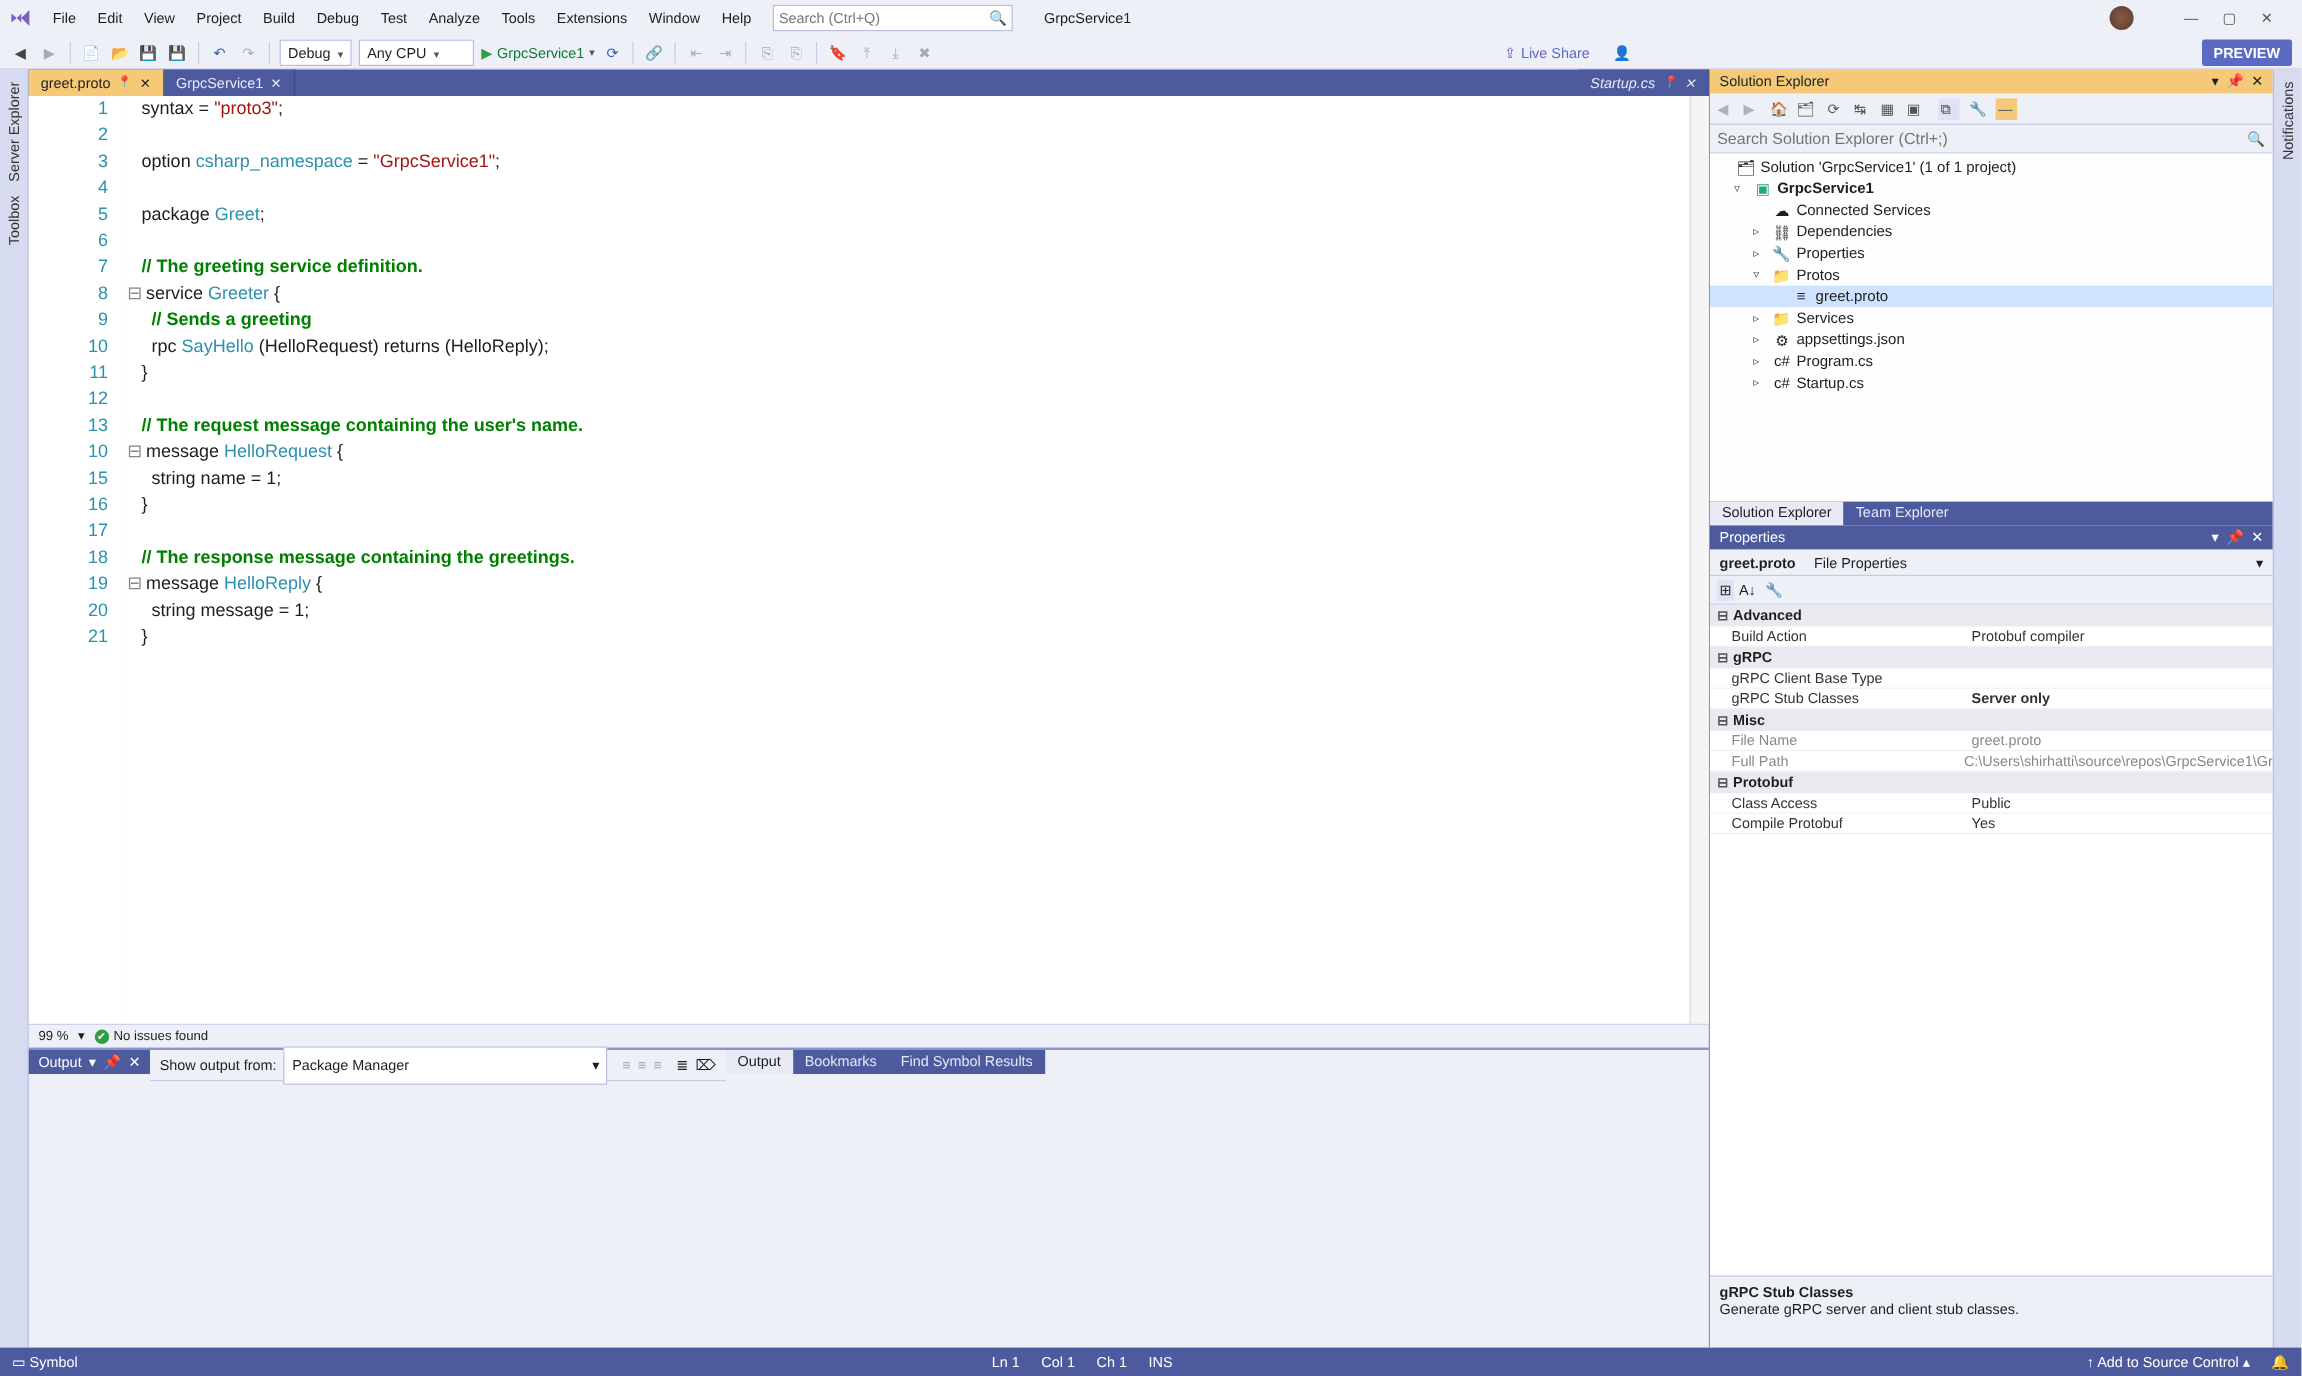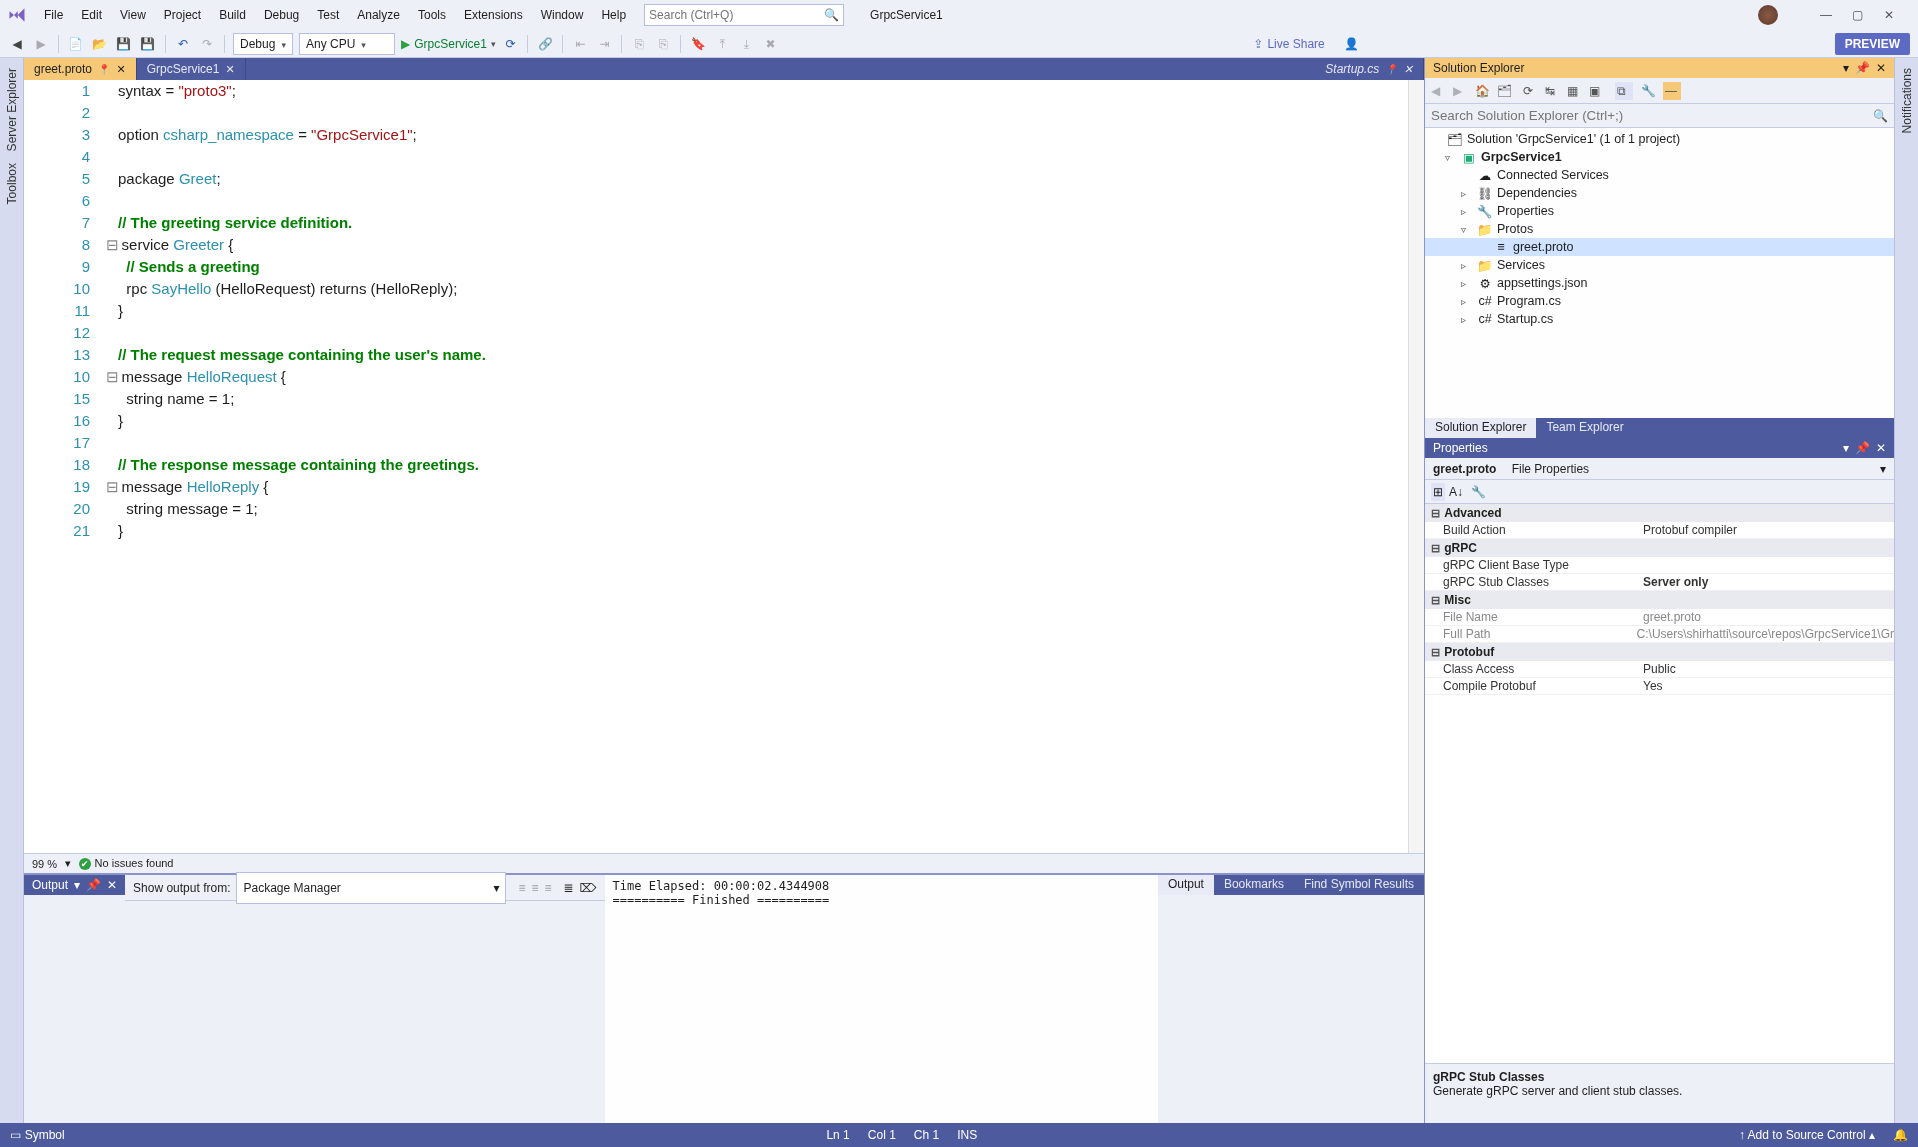--- a/index.html
+++ b/index.html
@@ -252,22 +252,20 @@
             <span>▾</span>
           </div>
         <span class="sep"></span>
         <span class="tbitem" style="opacity:.4">≡</span>
         <span class="tbitem" style="opacity:.4">≡</span>
         <span class="tbitem" style="opacity:.4">≡</span>
         <span class="sep"></span>
         <span class="tbitem">≣</span>
         <span class="tbitem">⌦</span>
       </div>
-      <div class="output-body">Time Elapsed: 00:00:02.4344908
-========== Finished ==========</div>
       <div class="output-bottom-tabs">
         <div class="btab active">Output</div>
         <div class="btab">Bookmarks</div>
         <div class="btab">Find Symbol Results</div>
       </div>
     </div>
   </div>
 
   <div class="col-right">
 

